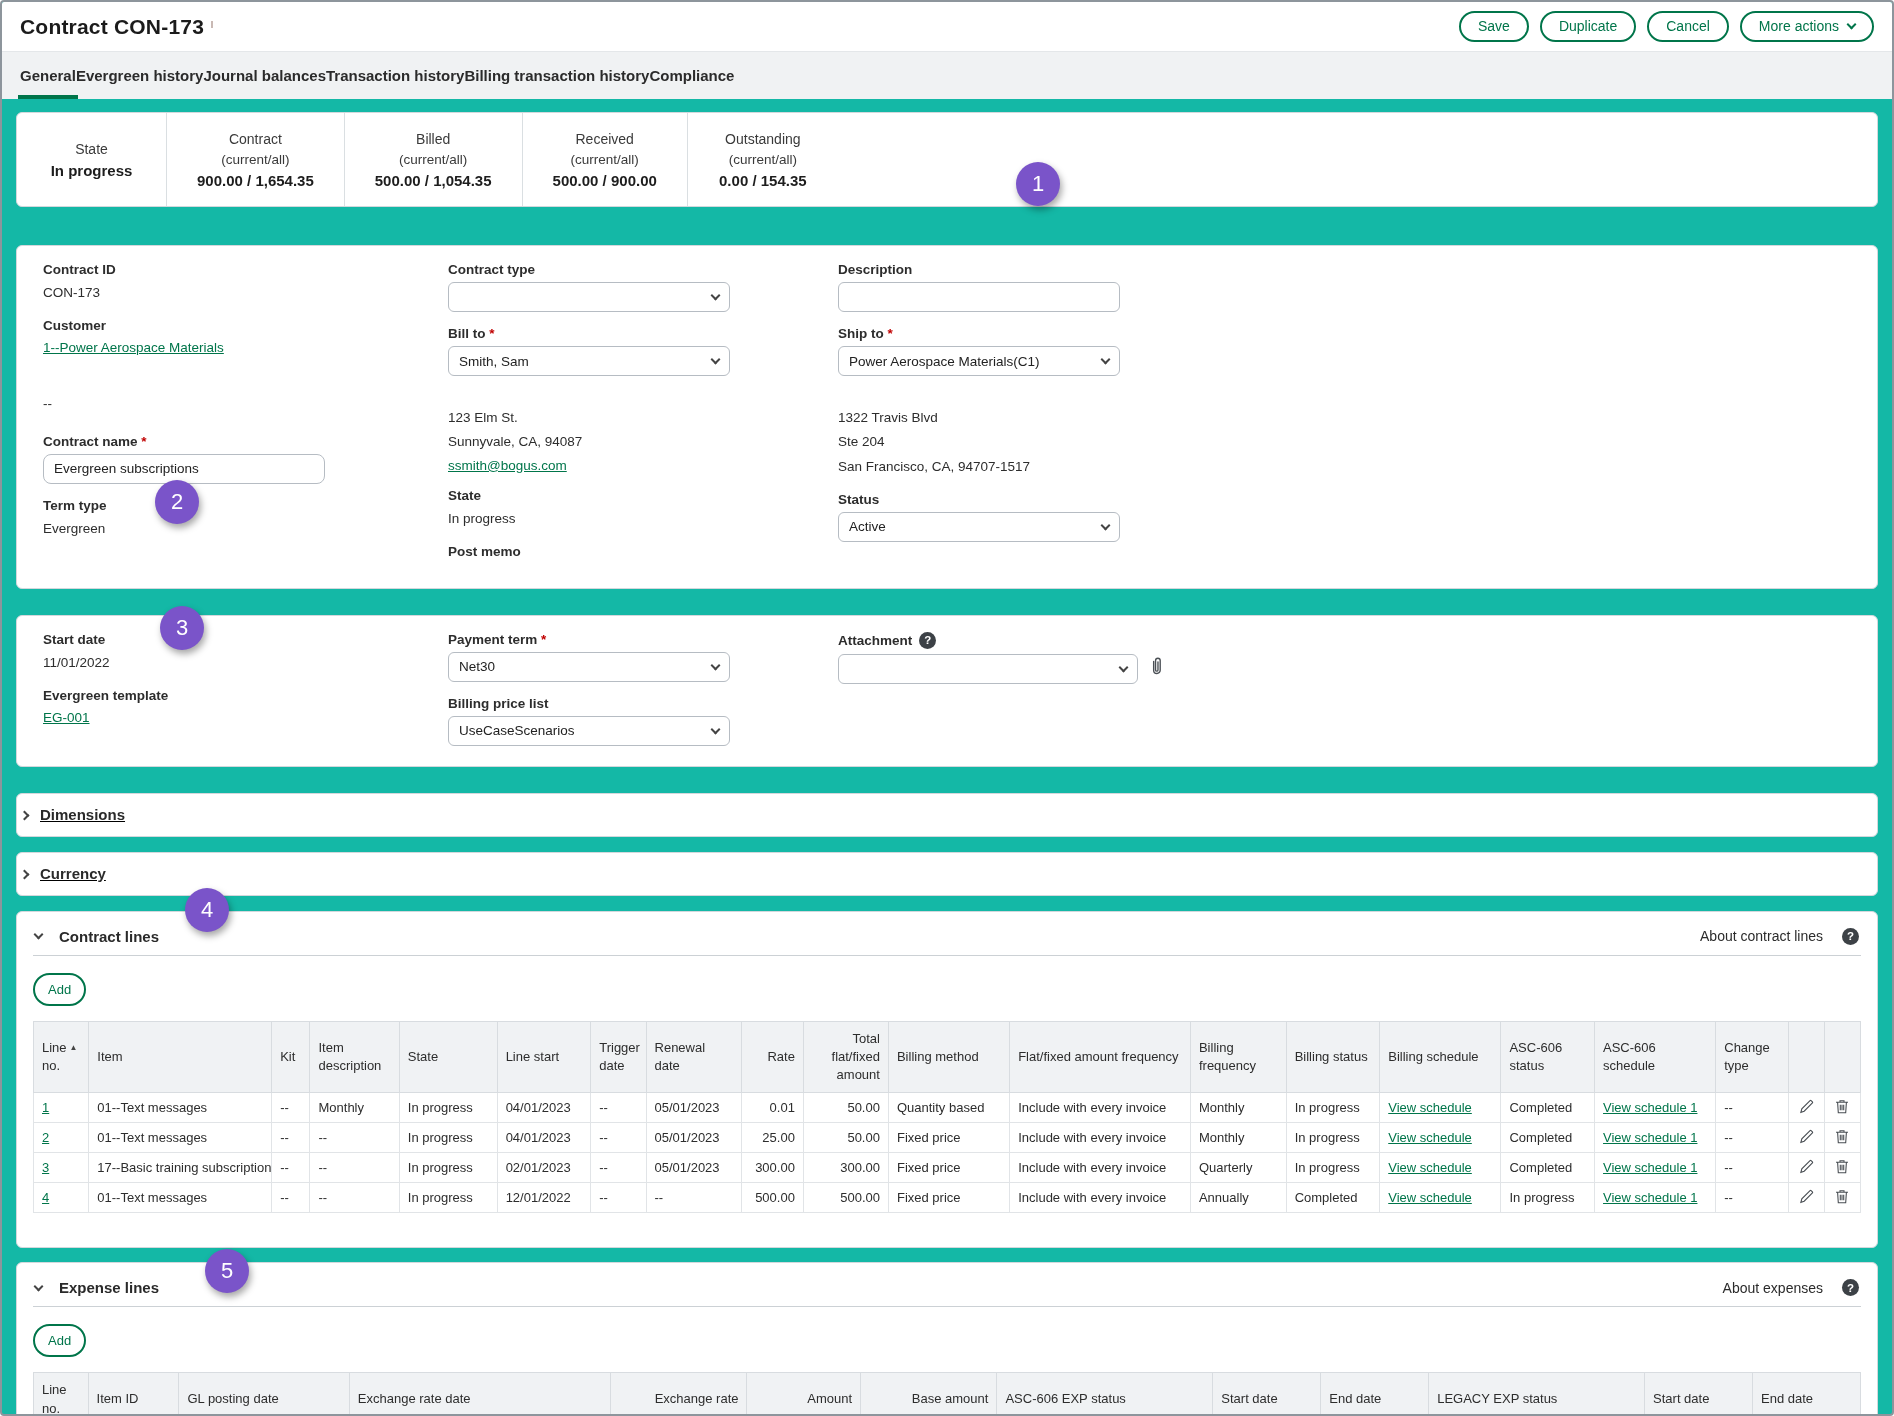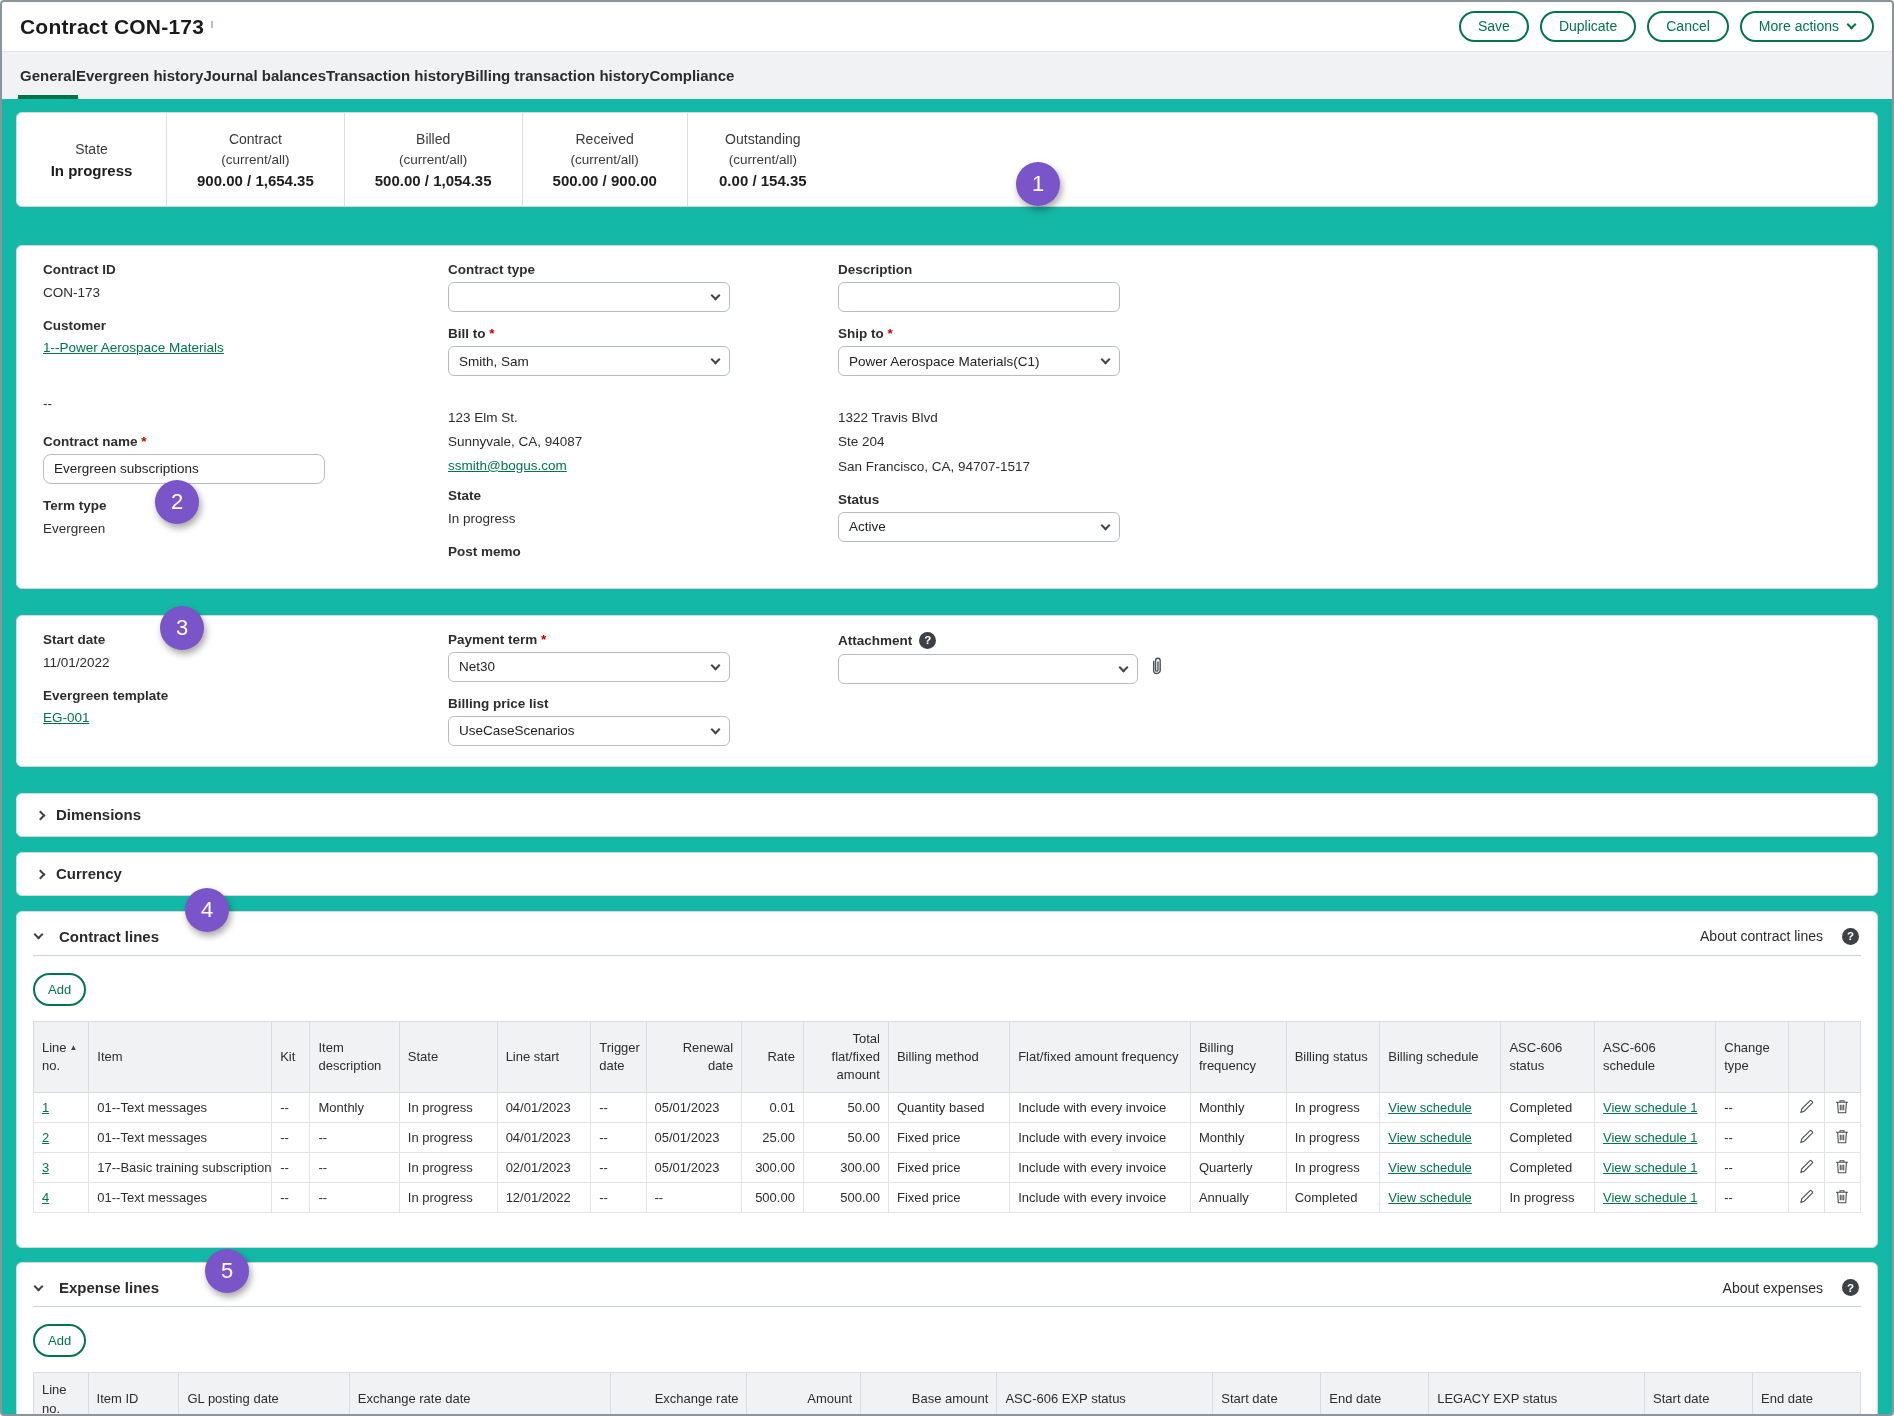--- a/index.html
+++ b/index.html
@@ -49,22 +49,22 @@
   .lbl.first { margin-top:0; }
   .req::after { content:" *"; color:#c00000; font-weight:700; }
   .val { font-size:13.5px; color:#2d2d2d; margin:1px 0 2px; line-height:1.65; }
   a.link { color:#00754a; text-decoration:underline; font-size:13.5px; cursor:pointer; }
   .input, .select { height:30px; border:1px solid #b6bcc3; border-radius:6px; background:#fff;
         display:flex; align-items:center; justify-content:space-between; padding:0 10px;
         font-size:13.5px; color:#222; width:282px; cursor:pointer; }
   .sp { display:block; }
 
   
-  .bar { height:44px; display:flex; align-items:center; gap:12px; padding:0 20px;
-         margin-bottom:15px; cursor:pointer; }
+  .bar { height:44px; display:flex; align-items:center; gap:12px; padding:0 4px;
+         margin-bottom:15px; cursor:pointer;text-decoration:underline; }
   .bar-title, .sec-title { font-size:15px; font-weight:700; color:#2a2a2a; }
 
   
   .sec-card { padding:12px 16px 34px; margin-bottom:14px; }
   .sec-head { display:flex; justify-content:space-between; align-items:center;
               padding:4px 2px 10px; border-bottom:1px solid #ccd1d5; }
   .sec-left { display:flex; align-items:center; gap:17px; cursor:pointer; }
   .about { font-size:14px; color:#2b2b2b; display:flex; align-items:center; gap:19px; }
   .help { width:17px; height:17px; border-radius:50%; background:#3c4146; color:#fff;
           font-size:11.5px; font-weight:700; display:inline-flex; align-items:center;
@@ -270,21 +270,21 @@
       <table class="lines">
         <thead>
             <tr>
               <th style="width: 52px;">Line<span class="sort-arrow">▲</span><br>no.</th>
               <th style="width: 172px;">Item</th>
               <th style="width: 36px;">Kit</th>
               <th style="width: 84px;">Item description</th>
               <th style="width: 92px;">State</th>
               <th style="width: 88px;">Line start</th>
               <th style="width: 52px;">Trigger date</th>
-              <th style="width: 90px; text-align: right;">Renewal date</th>
+              <th style="width: 90px;">Renewal date</th>
               <th class="num" style="width: 58px;">Rate</th>
               <th class="num" style="width: 80px;">Total flat/fixed amount</th>
               <th style="width: 114px;">Billing method</th>
               <th style="width: 170px;">Flat/fixed amount frequency</th>
               <th style="width: 90px;">Billing frequency</th>
               <th style="width: 88px;">Billing status</th>
               <th style="width: 114px;">Billing schedule</th>
               <th style="width: 88px;">ASC-606 status</th>
               <th style="width: 114px;">ASC-606 schedule</th>
               <th style="width: 68px;">Change type</th>

